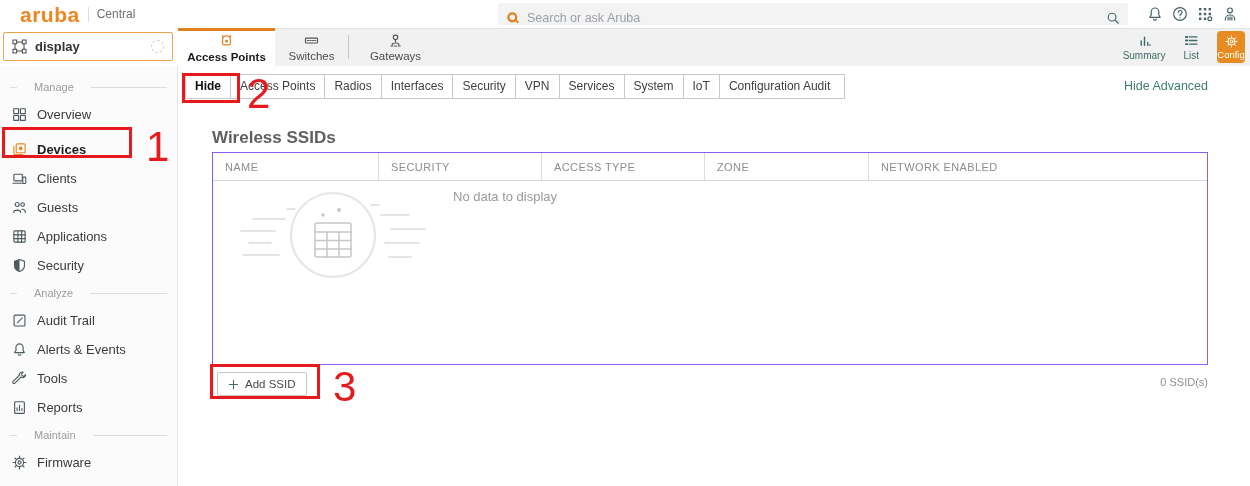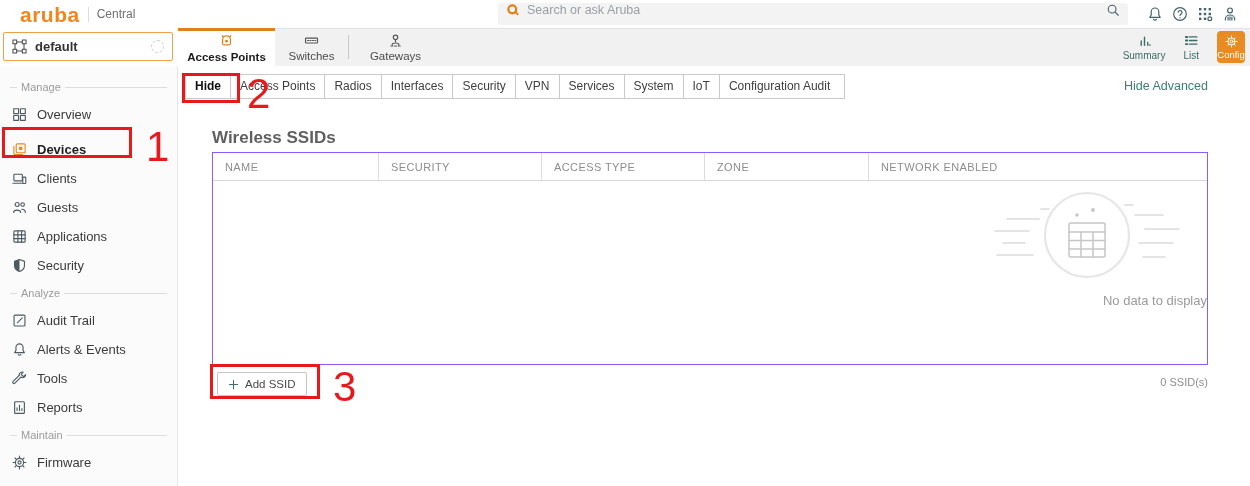--- a/index.html
+++ b/index.html
@@ -8,21 +8,21 @@
           font-family:"Liberation Sans",sans-serif;color:#333;}
   svg{display:block;width:100%;height:100%;}
 
   
   .topbar{position:absolute;left:0;top:0;width:1250px;height:28px;background:#fff;}
   .logo-wrap{position:absolute;left:20px;top:0;height:28px;display:flex;align-items:center;gap:8px;}
   .logo{color:#f0861e;font-size:21px;font-weight:bold;letter-spacing:.5px;line-height:1;}
   .logo-sep{width:1px;height:15px;background:#ddd;}
   .product{color:#6f6f6f;font-size:12px;}
   .searchbar{position:absolute;left:498px;top:3px;width:630px;height:22px;background:#f3f3f4;
-             border-radius:3px;display:flex;align-items:flex-start;padding:0 8px;gap:7px;}
+             border-radius:3px;display:flex;align-items:flex-end;padding:0 8px;gap:7px;}
   .aruba-mark{width:14px;height:14px;color:#e0821c;flex:0 0 auto;}
   .searchbar input{flex:1;border:0;background:transparent;outline:none;font-size:12.5px;color:#333;
                    font-family:"Liberation Sans",sans-serif;}
   .searchbar input::placeholder{color:#9aa0a6;}
   .magnifier{width:14px;height:14px;color:#44636a;flex:0 0 auto;}
   .top-icons{position:absolute;right:12px;top:6px;display:flex;gap:9px;color:#44636a;}
   .tb-icon{width:16px;height:16px;cursor:pointer;}
 
   
   .tabrow{position:absolute;left:0;top:28px;width:1250px;height:38px;background:#fff;}
@@ -44,21 +44,21 @@
   .va{display:flex;flex-direction:column;align-items:center;gap:2px;color:#3e6b66;font-size:10px;cursor:pointer;}
   .va-icon{width:15px;height:15px;}
   .config-btn{width:28px;height:32px;background:#e78b22;border-radius:4px;color:#fff;display:flex;
               flex-direction:column;align-items:center;justify-content:center;gap:1px;font-size:9.5px;cursor:pointer;}
   .config-btn .va-icon{width:13px;height:13px;color:#fff;}
 
   
   .sidebar{position:absolute;left:0;top:66px;bottom:0;width:178px;background:#fbfbfb;
            border-right:1px solid #e6e6e6;padding-top:8px;}
   .side-section{height:26px;display:flex;align-items:center;color:#9b9b9b;font-size:11px;
-                padding:0 10px 0 10px;gap:4px;}
+                padding:0 10px 0 10px;gap:17px;}
   .side-section .ln{height:1px;background:#ddd;}
   .side-section .pre{width:7px;flex:0 0 auto;}
   .side-section .post{flex:1;}
   .side-item{height:29px;display:flex;align-items:center;gap:10px;padding-left:12px;
              font-size:13px;color:#3b3b3b;cursor:pointer;}
   .si{width:15px;height:15px;color:#4d5a60;flex:0 0 auto;}
   .side-item.active{font-weight:bold;color:#222;margin-top:6px;}
   .side-item.active .si{color:#e8871e;}
 
   
@@ -69,21 +69,21 @@
   .subtab:last-child{border-right:none;padding-right:14px;}
   .subtab.active{font-weight:bold;color:#111;}
   .advanced{position:absolute;right:42px;top:13px;font-size:12.5px;color:#3e7d71;cursor:pointer;}
   .heading{position:absolute;left:34px;top:62px;font-size:17px;font-weight:bold;color:#606060;}
   .ssid-table{position:absolute;left:34px;top:86px;width:996px;height:213px;border:1px solid #8b5cf6;}
   .thead{display:flex;height:28px;border-bottom:1px solid #d6d6d6;}
   .th{font-size:11px;color:#8d8d8d;letter-spacing:.4px;display:flex;align-items:center;
       padding-left:12px;border-left:1px solid #dcdcdc;}
   .th:first-child{border-left:none;}
   .th-0{width:165px;} .th-1{width:163px;} .th-2{width:163px;} .th-3{width:164px;} .th-4{flex:1;}
-  .empty{position:absolute;left:0;right:0;top:32px;display:flex;flex-direction:column;align-items:flex-end;}
+  .empty{position:absolute;left:0;right:0;top:32px;display:flex;flex-direction:row;align-items:flex-start;}
   .empty-art{width:240px;height:104px;}
   .empty-text{font-size:13px;color:#9a9a9a;margin-top:4px;}
   .add-btn{position:absolute;left:39px;top:306px;height:24px;padding:0 10px;background:#fff;
            border:1px solid #c6c6c6;border-radius:2px;display:inline-flex;align-items:center;gap:6px;
            font-size:11.5px;color:#4a4a4a;cursor:pointer;font-family:"Liberation Sans",sans-serif;}
   .plus-icon{width:11px;height:11px;color:#3e6b66;}
   .count{position:absolute;right:42px;top:310px;font-size:11px;color:#8d8d8d;}
 
   
   .ann-box{position:absolute;border:3px solid #e8191d;pointer-events:none;}
@@ -162,21 +162,21 @@
     <div class="context-box">
       <span class="group-icon">
           <svg viewBox="0 0 16 16" fill="none" stroke="currentColor" stroke-linecap="round" stroke-linejoin="round" stroke-width="1.1">
             <rect x="3.2" y="3.2" width="9.6" height="9.6"></rect>
             <rect x="1" y="1" width="4" height="4" fill="#fff"></rect>
             <rect x="11" y="1" width="4" height="4" fill="#fff"></rect>
             <rect x="1" y="11" width="4" height="4" fill="#fff"></rect>
             <rect x="11" y="11" width="4" height="4" fill="#fff"></rect>
           </svg>
         </span>
-      <span class="context-label">default</span>
+      <span class="context-label">display</span>
       <span class="spinner"></span>
     </div>
     <div class="tabs">
       <div class="tab tab-ap active">
         <span class="tab-icon">
             <svg viewBox="0 0 16 16" fill="none" stroke="currentColor" stroke-linecap="round" stroke-linejoin="round" stroke-width="1.3">
               <path d="M3.8 6.2 a4.2 4.2 0 0 1 8.4 0 V10 a1.6 1.6 0 0 1 -1.6 1.6 H5.4 A1.6 1.6 0 0 1 3.8 10 Z"></path>
               <circle cx="8" cy="7.6" r="1.5" fill="currentColor" stroke="none"></circle>
               <path d="M4.6 3.2 3.5 1.8 M11.4 3.2 12.5 1.8"></path>
             </svg>

